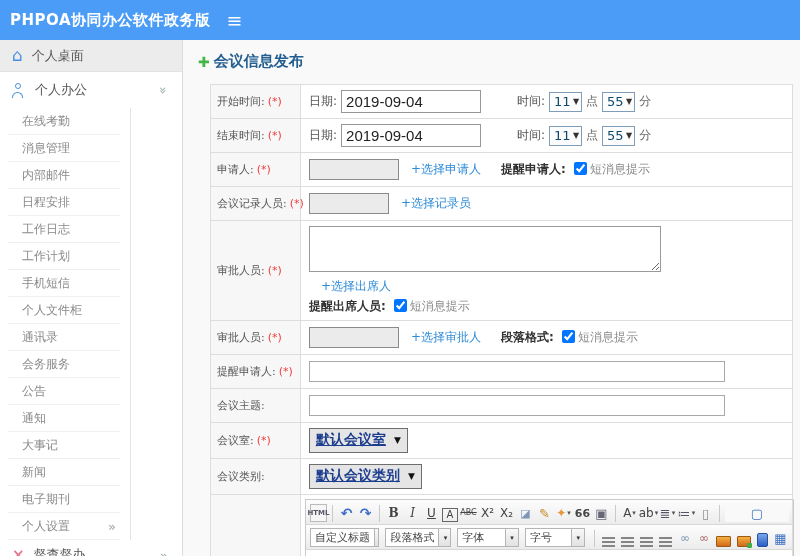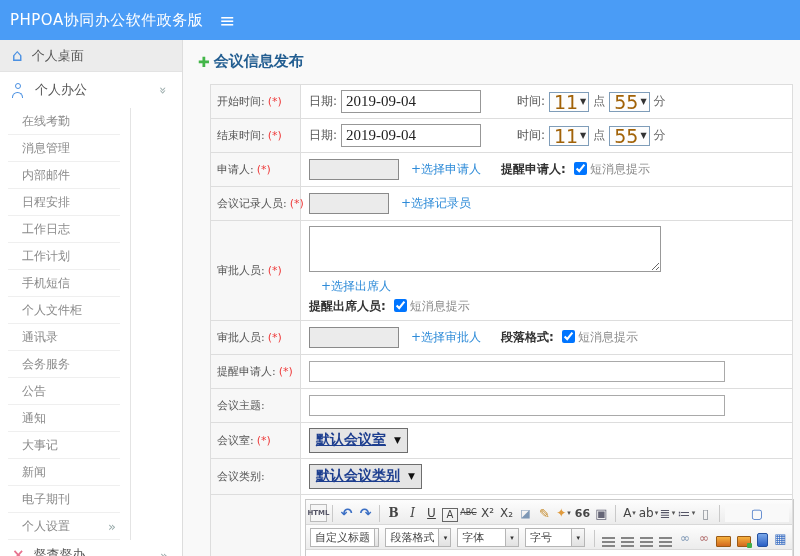--- a/index.html
+++ b/index.html
@@ -2,21 +2,21 @@
 <html><head>
 <meta charset="utf-8">
 <style>
   * { box-sizing: border-box; }
   html,body { margin:0; padding:0; }
   body { font-family:"DejaVu Sans","Liberation Sans",sans-serif; }
   .screen { width:800px; height:556px; overflow:hidden; position:relative; background:#f9f9f9; }
 
   
   .topbar { height:40px; background:#4a9cf6; display:flex; align-items:center; padding:0 10px; }
-  .app-title { color:#fff; font-size:15px; font-weight:normal; white-space:nowrap; letter-spacing:.5px; }
+  .app-title { color:#fff; font-size:15px; font-weight:bold; white-space:nowrap; letter-spacing:.5px; }
   .menu-icon { color:#fff; font-size:19px; margin-left:16px; cursor:pointer; line-height:1; }
 
   
   .layout { display:flex; height:516px; }
   .sidebar { width:183px; background:#fff; border-right:1px solid #ddd; flex:none; overflow:hidden; }
   .side-top { height:32px; display:flex; align-items:center; gap:9px; padding:0 14px 0 12px; font-size:13px; color:#555; cursor:pointer; white-space:nowrap; }
   .side-top.active { background:#ececec; border-bottom:1px solid #e3e3e3; }
   .side-top.office { height:36px; }
   .home-icon { color:#4a90e2; font-size:17px; line-height:1; }
   .person-icon { width:14px; height:15px; position:relative; display:inline-block; }
@@ -35,23 +35,23 @@
   .page-title { display:flex; align-items:center; gap:4px; font-size:15px; font-weight:bold; color:#235e91; white-space:nowrap; }
   .plus-icon { color:#43b649; font-size:14px; line-height:1; }
 
   table.form-table { border-collapse:collapse; margin:13px 0 0 12px; width:583px; background:#fff; table-layout:fixed; }
   .form-table td { border:1px solid #ddd; font-size:12px; vertical-align:middle; }
   td.lbl { width:90px; background:#f7f7f7; color:#555; padding:9px 2px 9px 6px; font-size:11px; white-space:nowrap; }
   .req { color:#ee3b3b; font-style:normal; margin-left:3px; }
   td.val { padding:5px 8px; color:#555; }
   .sub-lbl { color:#555; margin-right:4px; }
   .time-lbl { margin-left:32px; }
-  .date-input { width:140px; height:23px; border:1px solid #979797; font-size:15px; padding:4px 4px; color:#222; font-family:Liberation Serif, serif; vertical-align:middle; }
+  .date-input { width:140px; height:23px; border:1px solid #979797; font-size:15px; padding:4px 4px; color:#222; font-family:Liberation Sans, sans-serif; vertical-align:middle; }
   .mini-select { display:inline-flex; align-items:center; border:1px solid #7f9db9; background:#fdfdfd; height:20px; padding:0 2px 0 4px; vertical-align:middle; cursor:pointer; }
-  .mini-select .msv { color:#a16207; font-size:19px; min-width:17px; }
+  .mini-select .msv { color:#0c4a6e; font-size:13px; min-width:17px; }
   .mini-select .arr { font-size:8px; color:#333; margin-left:2px; }
   .unit { color:#666; margin:0 4px; font-size:12px; }
   .gray-input { width:90px; height:21px; border:1px solid #8a8a8a; background:#ebebeb; vertical-align:middle; }
   .link { color:#2e8bd8; text-decoration:none; margin-left:12px; font-size:12px; cursor:pointer; }
   .remind { color:#333; font-weight:bold; margin-left:20px; }
   input[type=checkbox] { margin:0 3px 0 8px; vertical-align:-2px; }
   .sms { color:#8a8a8a; }
   .attendees-ta { width:352px; height:46px; border:1px solid #999; background:#fff; resize:both; font-family:inherit; }
   .link-line { margin:3px 12px 2px; }
   .link-line .link { margin-left:0; }

